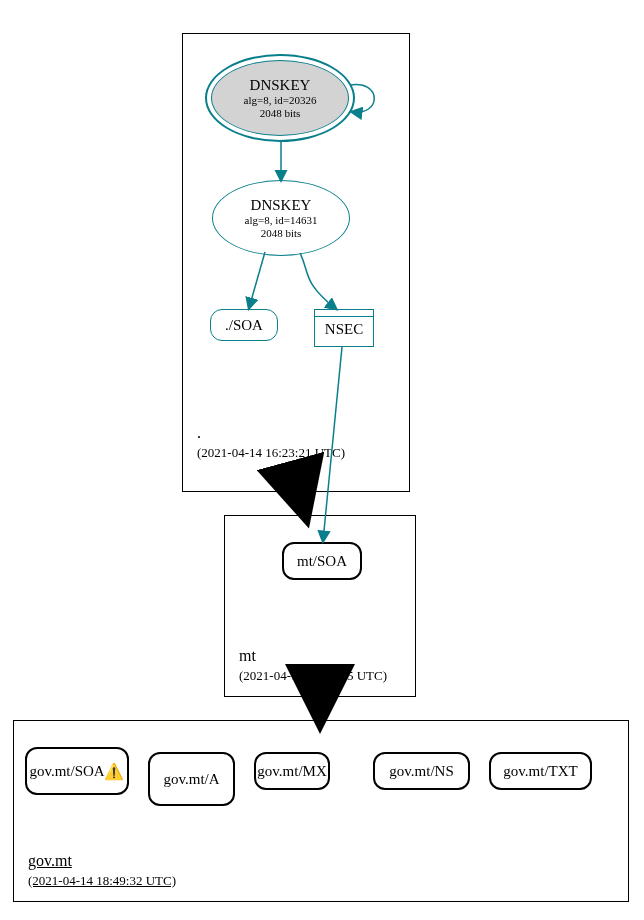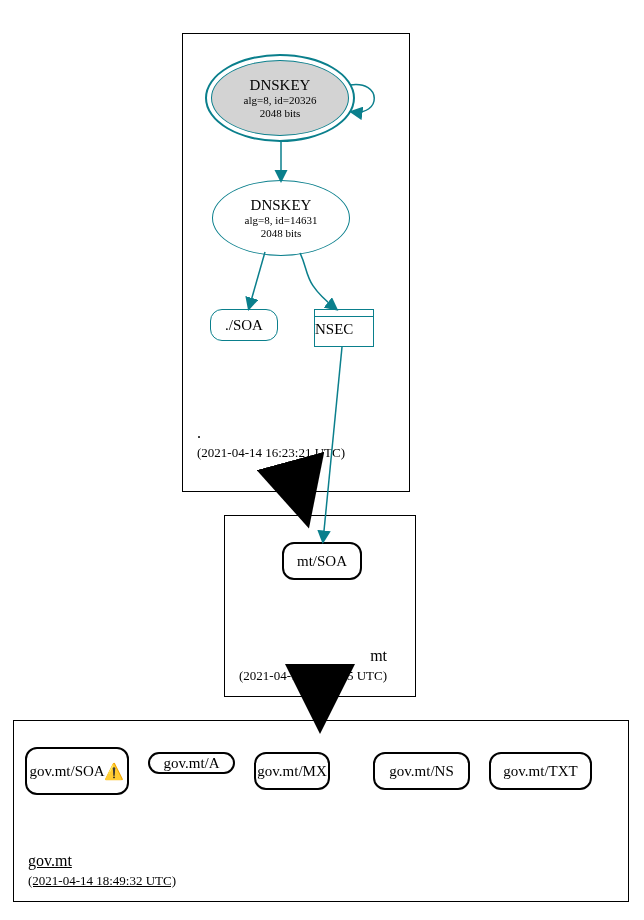--- a/index.html
+++ b/index.html
@@ -58,20 +58,21 @@
     font-size: 15px;
     box-sizing: border-box;
   }
   .rrec-black { border-color: #000; }
   .rrec-teal { border-color: #0a7f8c; }
   .nsec-box {
     position: absolute;
     border: 1.5px solid #0a7f8c;
     box-sizing: border-box;
     display: flex;
+    justify-content: center;
     align-items: center;
     font-size: 15px;
   }
   .nsec-bar {
     position: absolute;
     top: 6px;
     left: 0;
     right: 0;
     height: 0;
     border-top: 1.5px solid #0a7f8c;
@@ -113,21 +114,21 @@
 
 <div class="rrec rrec-teal" style="left:210px; top:309px; width:68px; height:32px;">
   <span>./SOA</span>
 </div>
 
 <div class="nsec-box" style="left:314px; top:309px; width:60px; height:38px;">
   <div class="nsec-bar"></div>
   <span style="margin-top:3px;">NSEC</span>
 </div>
 
-<div class="zone-box" style="left:224px; top:515px; width:192px; height:182px;text-align:right;">
+<div class="zone-box" style="left:224px; top:515px; width:192px; height:182px;">
   <div class="zone-label" style="left:14px; bottom:12px;">
     <span>mt</span><br>
     <span class="zone-timestamp">(2021-04-14 18:49:25 UTC)</span>
   </div>
 </div>
 
 <div class="rrec rrec-black" style="left:282px; top:542px; width:80px; height:38px; border-width:2px;">
   <span>mt/SOA</span>
 </div>
 
@@ -136,21 +137,21 @@
     <span>gov.mt</span><br>
     <span class="zone-timestamp">(2021-04-14 18:49:32 UTC)</span>
   </div>
 </div>
 
 <div class="rrec rrec-black" style="left:25px; top:747px; width:104px; height:48px; flex-direction:row; border-width:2px;">
   <span>gov.mt/SOA</span>
   <span class="warn-icon">⚠️</span>
 </div>
 
-<div class="rrec rrec-black" style="left:148px; top:752px; width:87px; height:22px; border-width:2px;">
+<div class="rrec rrec-black" style="left:148px; top:752px; width:87px; height:54px; border-width:2px;">
   <span>gov.mt/A</span>
 </div>
 
 <div class="rrec rrec-black" style="left:254px; top:752px; width:76px; height:38px; border-width:2px;">
   <span>gov.mt/MX</span>
 </div>
 
 <div class="rrec rrec-black" style="left:373px; top:752px; width:97px; height:38px; border-width:2px;">
   <span>gov.mt/NS</span>
 </div>

